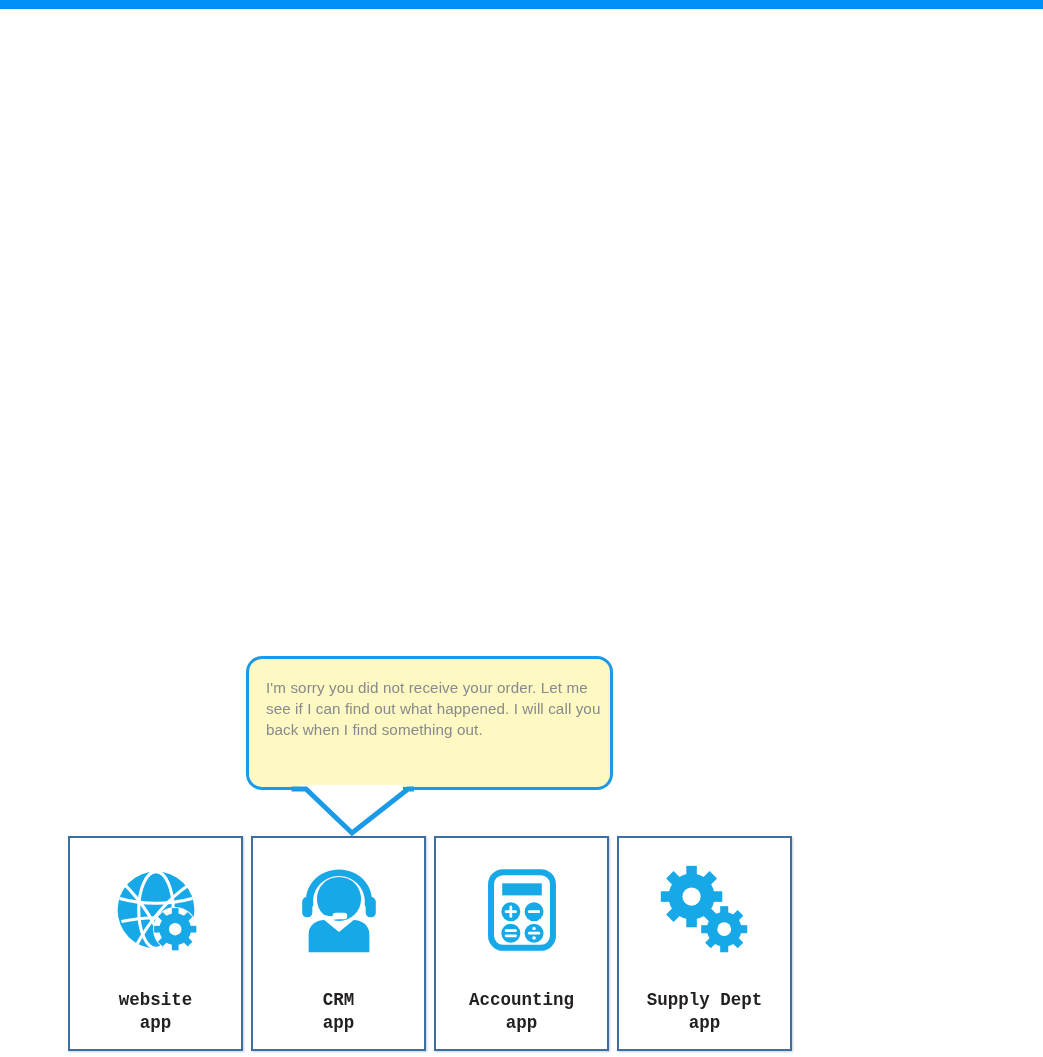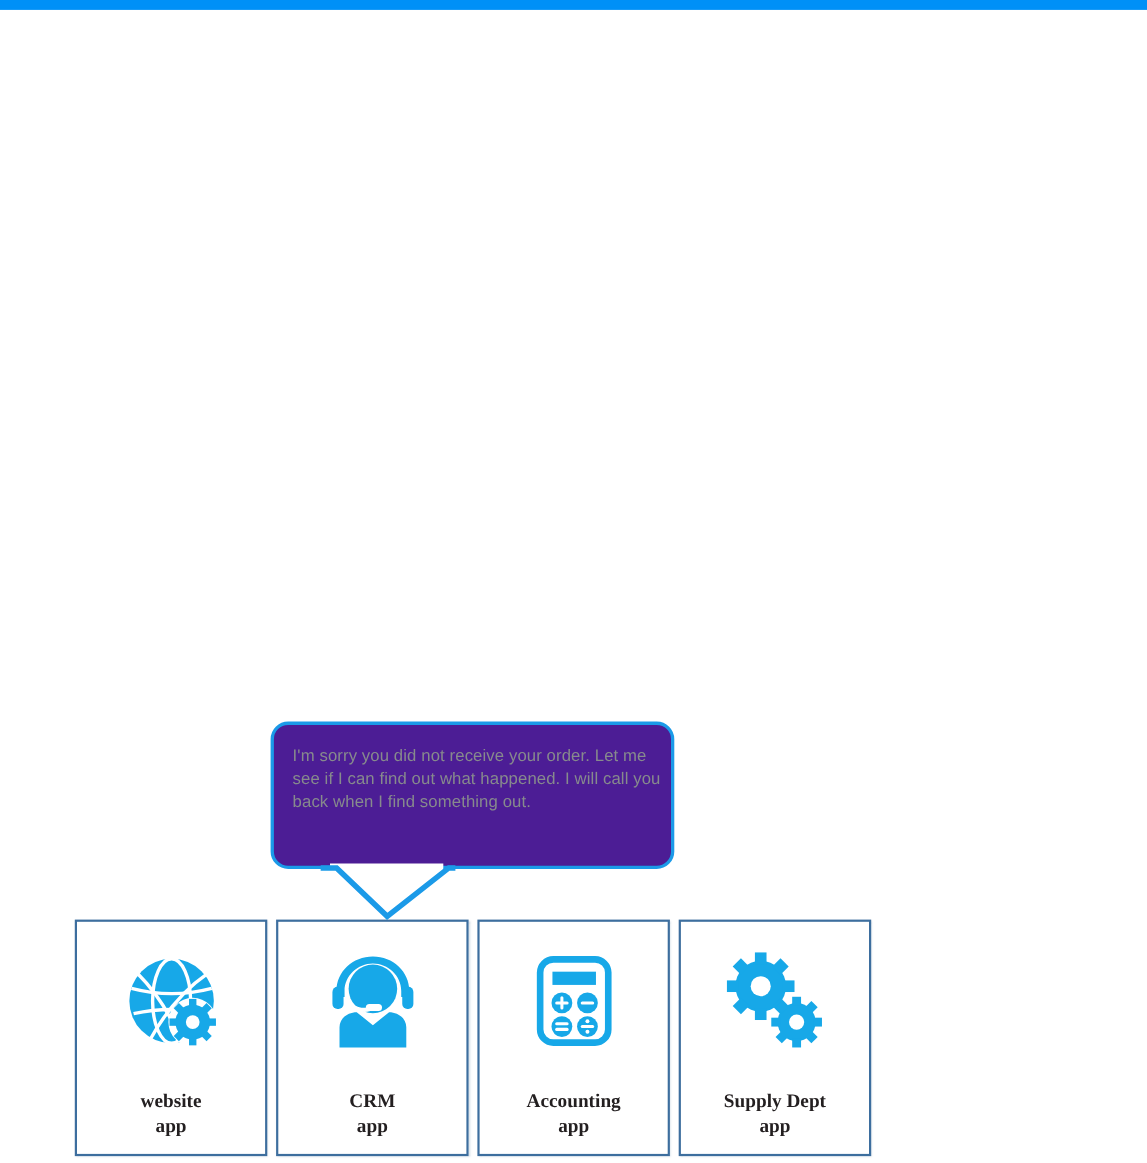--- a/index.html
+++ b/index.html
@@ -37,21 +37,21 @@
   
   #speech-bubble {
     position: absolute;
     left: 246px;
     top: 656px;
     width: 367px;
     height: 134px;
     box-sizing: border-box;
     border: 3px solid #1b9ae8;
     border-radius: 16px;
-    background: #4c1d95;
+    background: #fef9c3;
     z-index: 4;
   }
   #speech-bubble-text {
     position: absolute;
     left: 17px;
     top: 18px;
     width: 335px;
     font-family: "Liberation Sans", sans-serif;
     font-size: 15.2px;
     line-height: 21px;
@@ -111,21 +111,21 @@
     display: flex;
     align-items: center;
     justify-content: center;
   }
   .app-label {
     position: absolute;
     left: 0;
     right: 0;
     bottom: 14px;
     text-align: center;
-    font-family: Liberation Serif, serif;
+    font-family: Liberation Mono, monospace;
     font-size: 17.5px;
     font-weight: bold;
     line-height: 23px;
     color: #231f20;
     white-space: pre-line;
   }
 </style>
 </head>
 <body>
 

